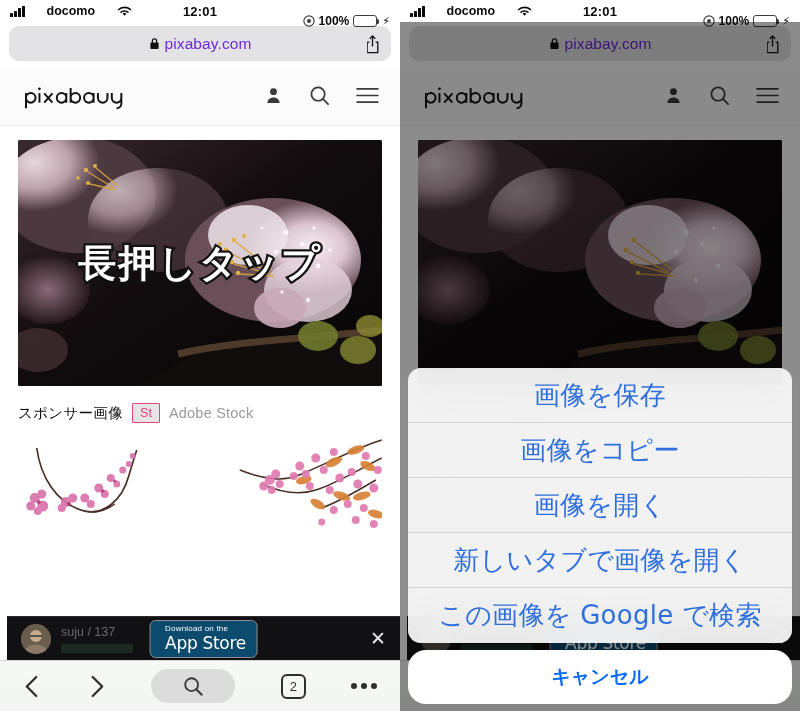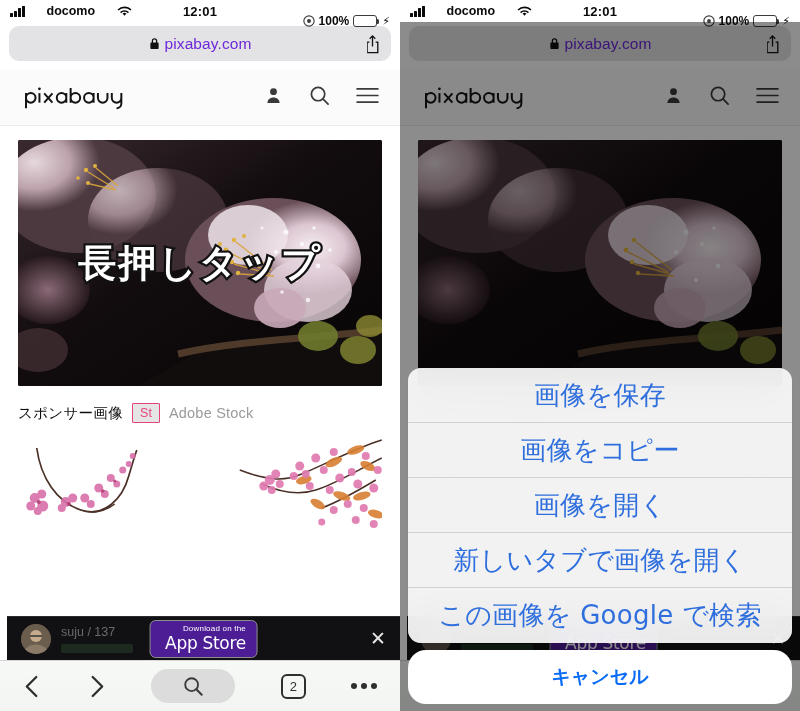--- a/index.html
+++ b/index.html
@@ -98,23 +98,22 @@
     border-top: 1px solid #2b2b2e; z-index: 30; margin-left: 7px;
   }
   .ab-avatar { width: 30px; height: 30px; border-radius: 50%; overflow: hidden; flex: none;
     background: #5a5147; position: relative; }
   .ab-meta { margin-left: 10px; flex: 1; min-width: 0; }
   .ab-user { font-size: 12.5px; color: #6a6a6d; white-space: nowrap; }
   .ab-sub { margin-top: 5px; width: 72px; height: 9px; background: #1d2a1f; border-radius: 2px; }
   .appstore-badge {
     position: absolute; left: 50%; transform: translateX(-50%);
     display: flex; align-items: center; gap: 6px;
-    background: #4c1d95; border: 1.3px solid #8e8e8e; border-radius: 6px;
+    background: #0c4a6e; border: 1.3px solid #8e8e8e; border-radius: 6px;
     padding: 4px 11px 5px 9px;
-    text-align: right;
   }
   .as-apple { color: #fff; font-size: 23px; line-height: 23px; margin-top: -2px; }
   .as-txt { display: flex; flex-direction: column; line-height: 1; }
   .as-small { font-size: 8px; color: #fff; letter-spacing: .2px; }
   .as-big { font-size: 17px; color: #fff; font-weight: 500; letter-spacing: -.3px; margin-top: 2px;
     font-family: "DejaVu Sans", sans-serif; }
   .ab-close { margin-left: auto; color: #e7e7e7; font-size: 19px; line-height: 1; font-weight: 300; }
 
   
   .toolbar {

